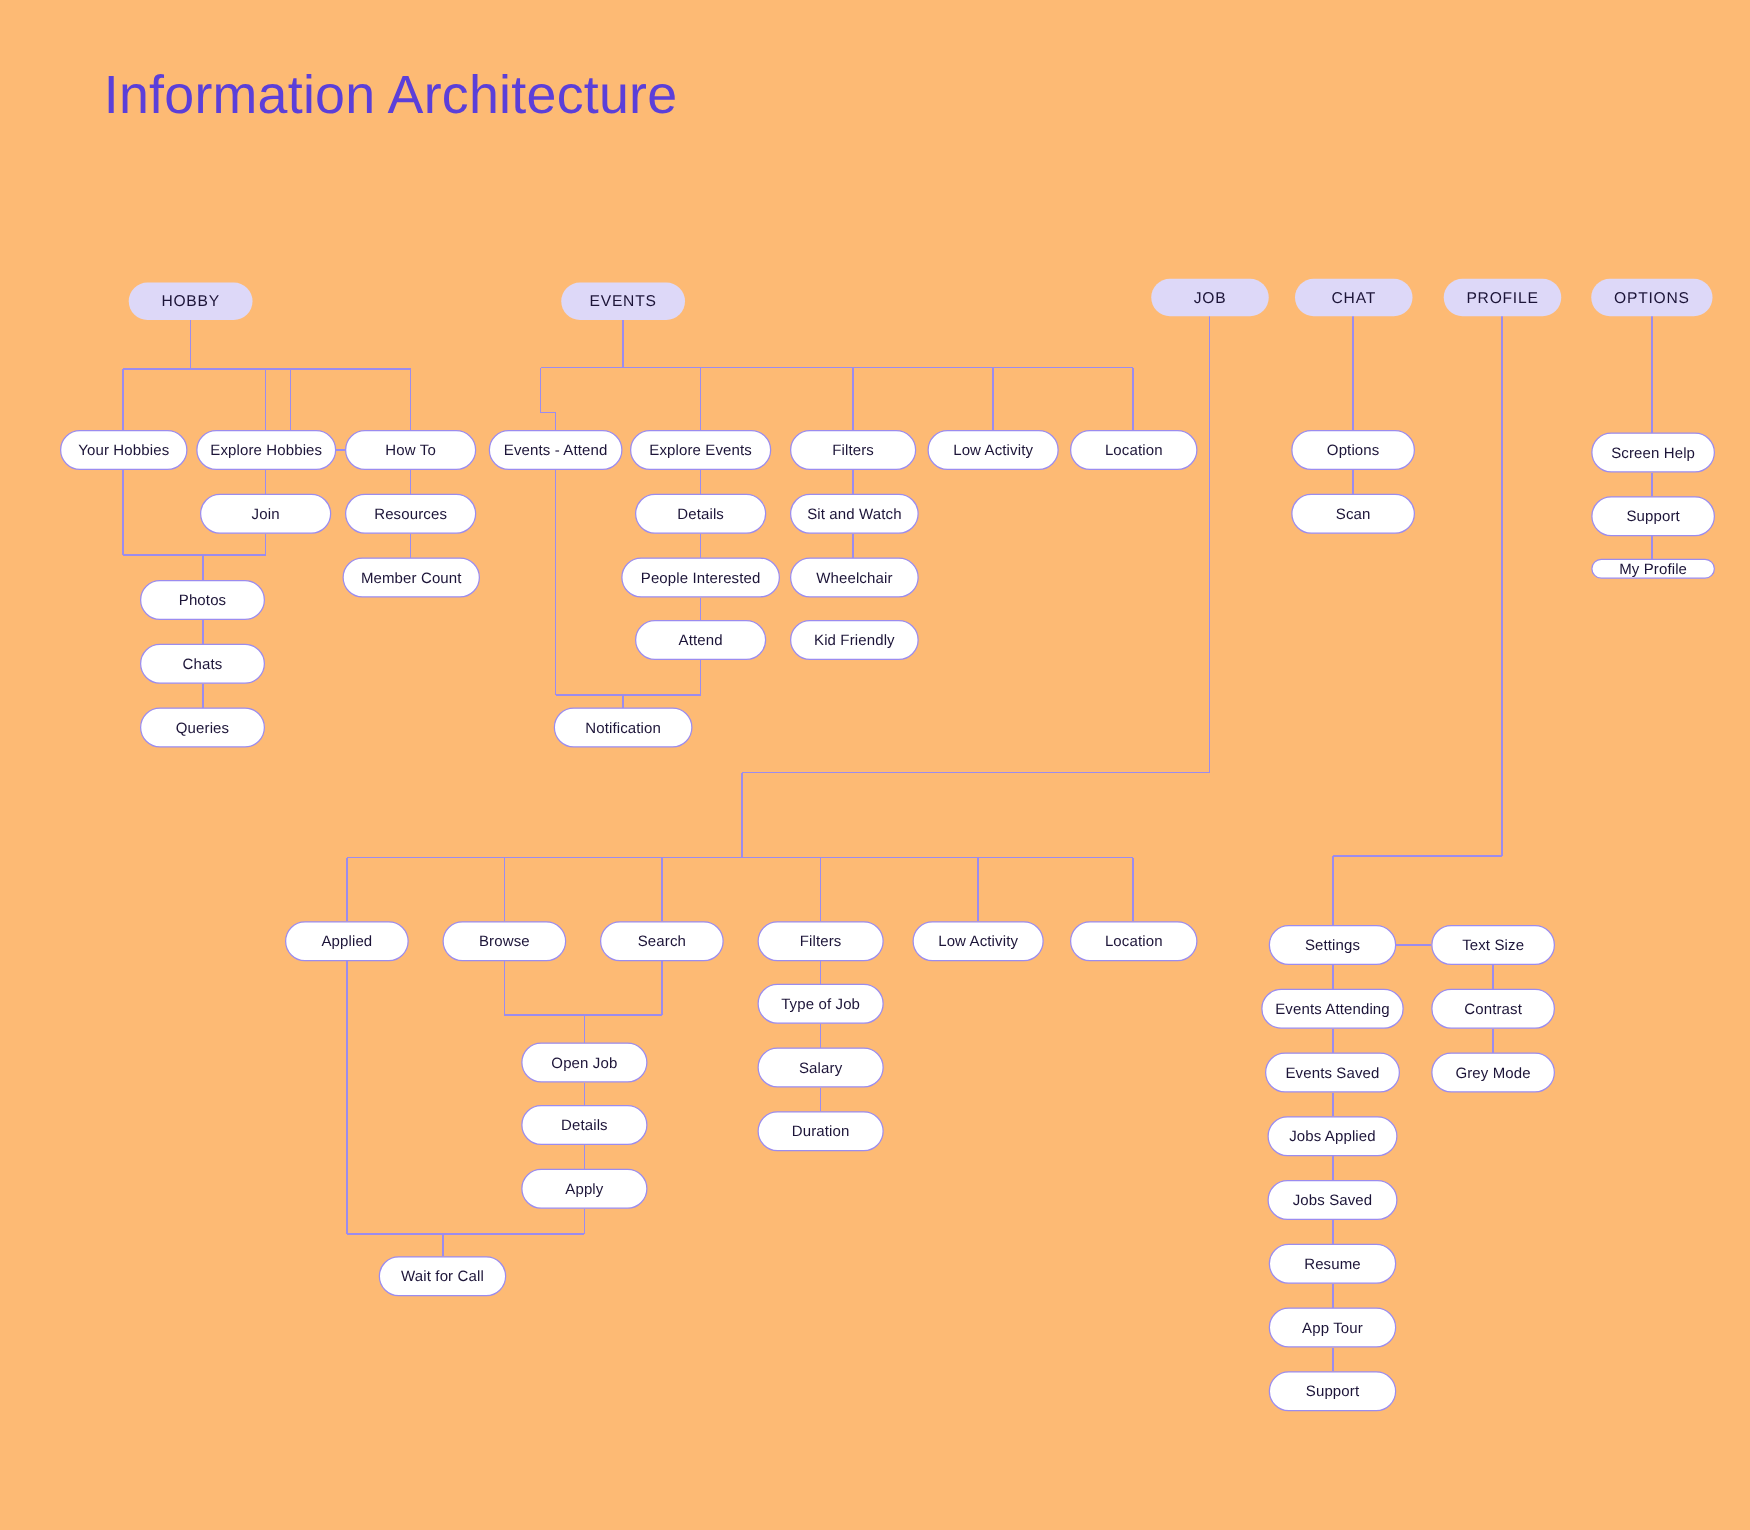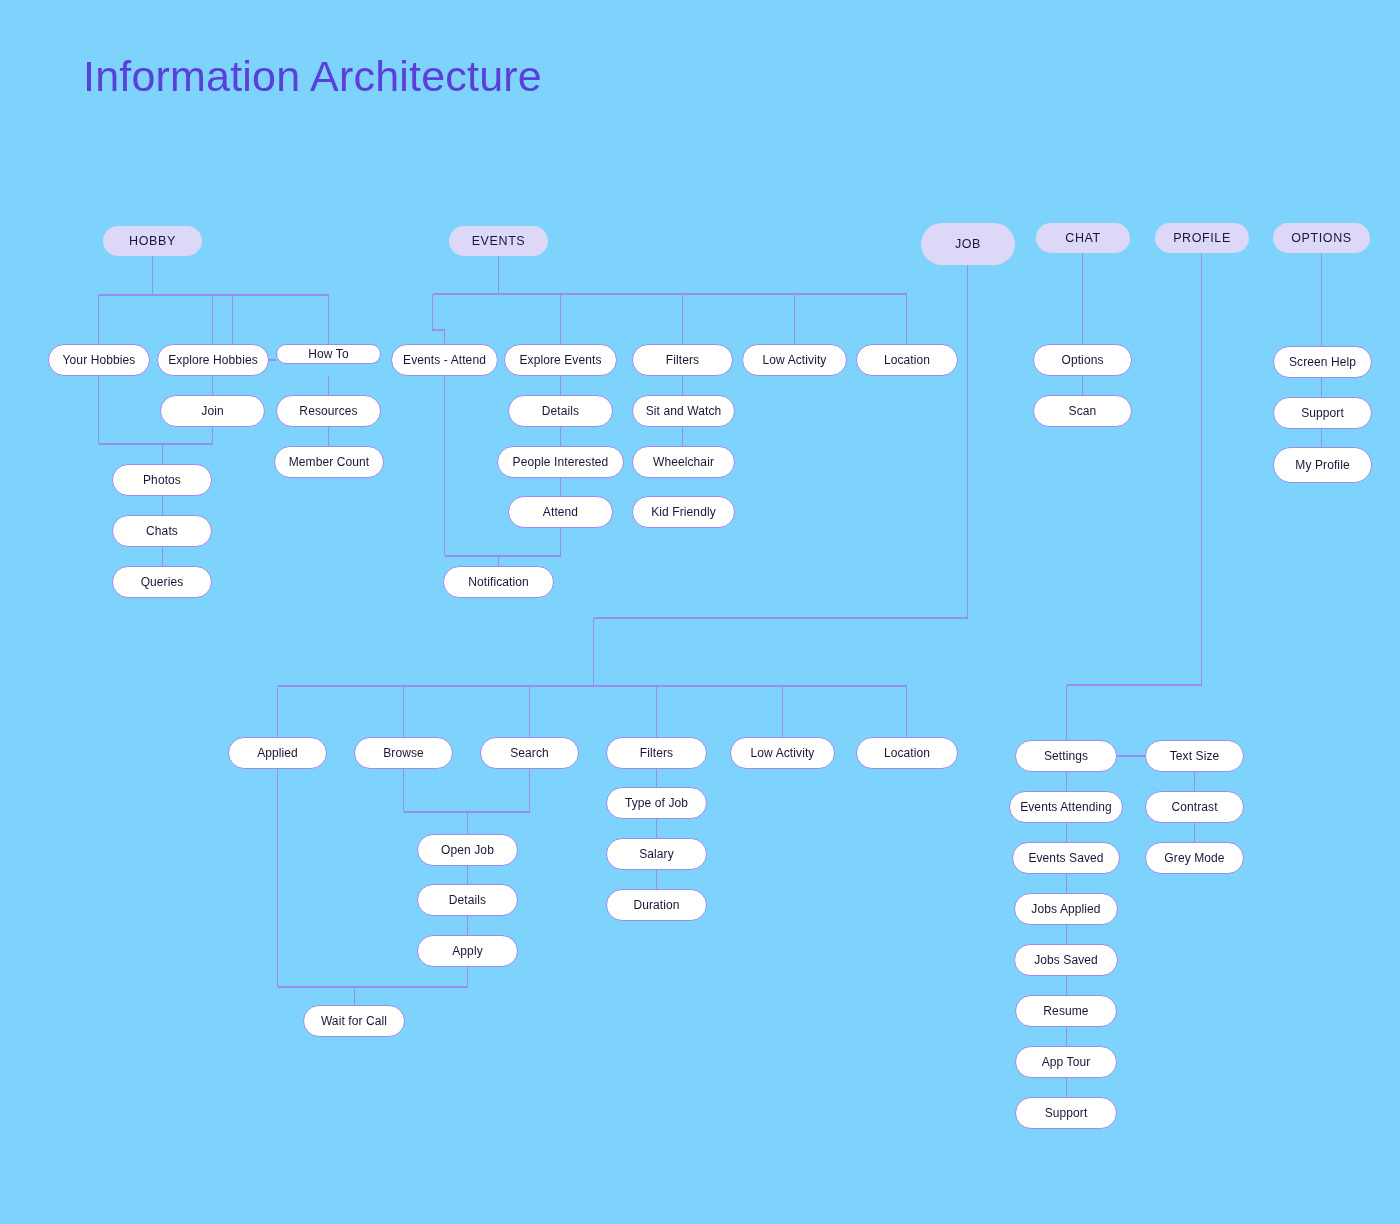--- a/index.html
+++ b/index.html
@@ -9,21 +9,21 @@
     background: #ffffff;
   }
   body {
     font-family: "Liberation Sans", sans-serif;
     -webkit-font-smoothing: antialiased;
   }
   #canvas {
     position: relative;
     width: 1400px;
     height: 1224px;
-    background: #7dd3fc;
+    background: #fdba74;
     overflow: hidden;
   }
   #page-title {
     position: absolute;
     left: 83px;
     top: 52px;
     font-size: 43px;
     font-weight: 400;
     letter-spacing: 0.2px;
     color: #5B3FD9;
@@ -169,39 +169,39 @@
     </g>
   </svg>
 
   <div id="nodes-layer">
       <div class="node root" style="left: 103px; top: 226px; width: 99px; height: 30px;">
         <span>HOBBY</span>
       </div>
       <div class="node root" style="left: 449px; top: 226px; width: 99px; height: 30px;">
         <span>EVENTS</span>
       </div>
-      <div class="node root" style="left: 921px; top: 223px; width: 94px; height: 42px;">
+      <div class="node root" style="left: 921px; top: 223px; width: 94px; height: 30px;">
         <span>JOB</span>
       </div>
       <div class="node root" style="left: 1036px; top: 223px; width: 94px; height: 30px;">
         <span>CHAT</span>
       </div>
       <div class="node root" style="left: 1155px; top: 223px; width: 94px; height: 30px;">
         <span>PROFILE</span>
       </div>
       <div class="node root" style="left: 1273px; top: 223px; width: 97px; height: 30px;">
         <span>OPTIONS</span>
       </div>
       <div class="node" style="left: 48px; top: 344px; width: 102px; height: 32px;">
         <span>Your Hobbies</span>
       </div>
       <div class="node" style="left: 157px; top: 344px; width: 112px; height: 32px;">
         <span>Explore Hobbies</span>
       </div>
-      <div class="node" style="left: 276px; top: 344px; width: 105px; height: 20px;">
+      <div class="node" style="left: 276px; top: 344px; width: 105px; height: 32px;">
         <span>How To</span>
       </div>
       <div class="node" style="left: 160px; top: 395px; width: 105px; height: 32px;">
         <span>Join</span>
       </div>
       <div class="node" style="left: 276px; top: 395px; width: 105px; height: 32px;">
         <span>Resources</span>
       </div>
       <div class="node" style="left: 274px; top: 446px; width: 110px; height: 32px;">
         <span>Member Count</span>
@@ -256,21 +256,21 @@
       </div>
       <div class="node" style="left: 1033px; top: 395px; width: 99px; height: 32px; text-align: right;">
         <span>Scan</span>
       </div>
       <div class="node" style="left: 1273px; top: 346px; width: 99px; height: 32px;">
         <span>Screen Help</span>
       </div>
       <div class="node" style="left: 1273px; top: 397px; width: 99px; height: 32px;">
         <span>Support</span>
       </div>
-      <div class="node" style="left: 1273px; top: 447px; width: 99px; height: 36px;">
+      <div class="node" style="left: 1273px; top: 447px; width: 99px; height: 16px;">
         <span>My Profile</span>
       </div>
       <div class="node" style="left: 228px; top: 737px; width: 99px; height: 32px;">
         <span>Applied</span>
       </div>
       <div class="node" style="left: 354px; top: 737px; width: 99px; height: 32px;">
         <span>Browse</span>
       </div>
       <div class="node" style="left: 480px; top: 737px; width: 99px; height: 32px;">
         <span>Search</span>

